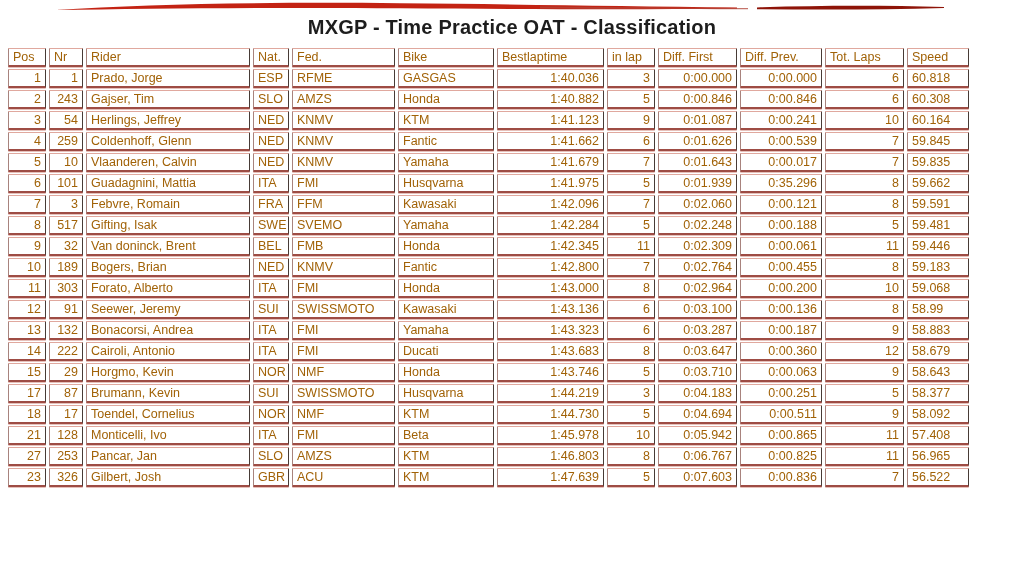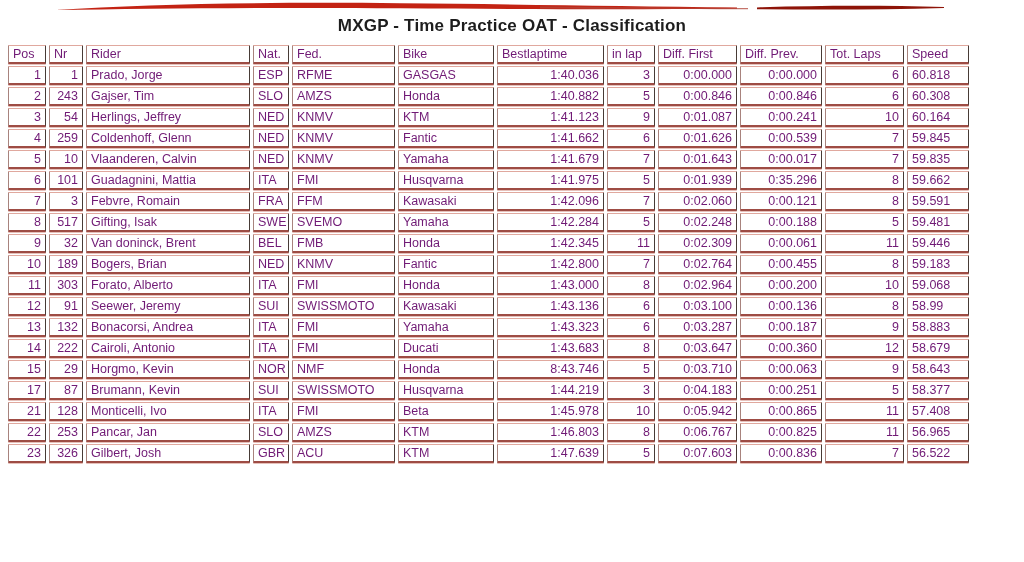--- a/index.html
+++ b/index.html
@@ -18,33 +18,33 @@
     background: #fff;
   }
   .brush {
     display: block;
     width: 1024px;
     height: 14px;
   }
   .title {
     margin: 2px 0 7px 0;
     text-align: center;
-    font-size: 17px;
+    font-size: 20px;
     font-weight: bold;
     color: #1d1d1d;
     letter-spacing: 0.2px;
   }
   table.classification {
     border-collapse: separate;
     border-spacing: 3px 2px;
     table-layout: fixed;
     margin-left: 5px;
     width: 967px;
     font-size: 12.5px;
-    color: #701a75;
+    color: #a16207;
   }
   th, td {
     box-sizing: border-box;
     background: #ffffff;
     border-top: 1px solid #e0a89e;
     border-left: 1px solid #a8837d;
     border-right: 1px solid #473b36;
     border-bottom: 2px solid #9e4c44;
     box-shadow: 0 1px 0 rgba(210,140,130,0.55);
     padding: 0 4px;
@@ -300,21 +300,21 @@
           <td class="ar">12</td>
           <td class="al">58.679</td>
         </tr>
         <tr>
           <td class="ar">15</td>
           <td class="ar">29</td>
           <td class="al">Horgmo, Kevin</td>
           <td class="al">NOR</td>
           <td class="al">NMF</td>
           <td class="al">Honda</td>
-          <td class="ar">8:43.746</td>
+          <td class="ar">1:43.746</td>
           <td class="ar">5</td>
           <td class="ar">0:03.710</td>
           <td class="ar">0:00.063</td>
           <td class="ar">9</td>
           <td class="al">58.643</td>
         </tr>
         <tr>
           <td class="ar">17</td>
           <td class="ar">87</td>
           <td class="al">Brumann, Kevin</td>
@@ -322,35 +322,49 @@
           <td class="al">SWISSMOTO</td>
           <td class="al">Husqvarna</td>
           <td class="ar">1:44.219</td>
           <td class="ar">3</td>
           <td class="ar">0:04.183</td>
           <td class="ar">0:00.251</td>
           <td class="ar">5</td>
           <td class="al">58.377</td>
         </tr>
         <tr>
+          <td class="ar">18</td>
+          <td class="ar">17</td>
+          <td class="al">Toendel, Cornelius</td>
+          <td class="al">NOR</td>
+          <td class="al">NMF</td>
+          <td class="al">KTM</td>
+          <td class="ar">1:44.730</td>
+          <td class="ar">5</td>
+          <td class="ar">0:04.694</td>
+          <td class="ar">0:00.511</td>
+          <td class="ar">9</td>
+          <td class="al">58.092</td>
+        </tr>
+        <tr>
           <td class="ar">21</td>
           <td class="ar">128</td>
           <td class="al">Monticelli, Ivo</td>
           <td class="al">ITA</td>
           <td class="al">FMI</td>
           <td class="al">Beta</td>
           <td class="ar">1:45.978</td>
           <td class="ar">10</td>
           <td class="ar">0:05.942</td>
           <td class="ar">0:00.865</td>
           <td class="ar">11</td>
           <td class="al">57.408</td>
         </tr>
         <tr>
-          <td class="ar">22</td>
+          <td class="ar">27</td>
           <td class="ar">253</td>
           <td class="al">Pancar, Jan</td>
           <td class="al">SLO</td>
           <td class="al">AMZS</td>
           <td class="al">KTM</td>
           <td class="ar">1:46.803</td>
           <td class="ar">8</td>
           <td class="ar">0:06.767</td>
           <td class="ar">0:00.825</td>
           <td class="ar">11</td>

